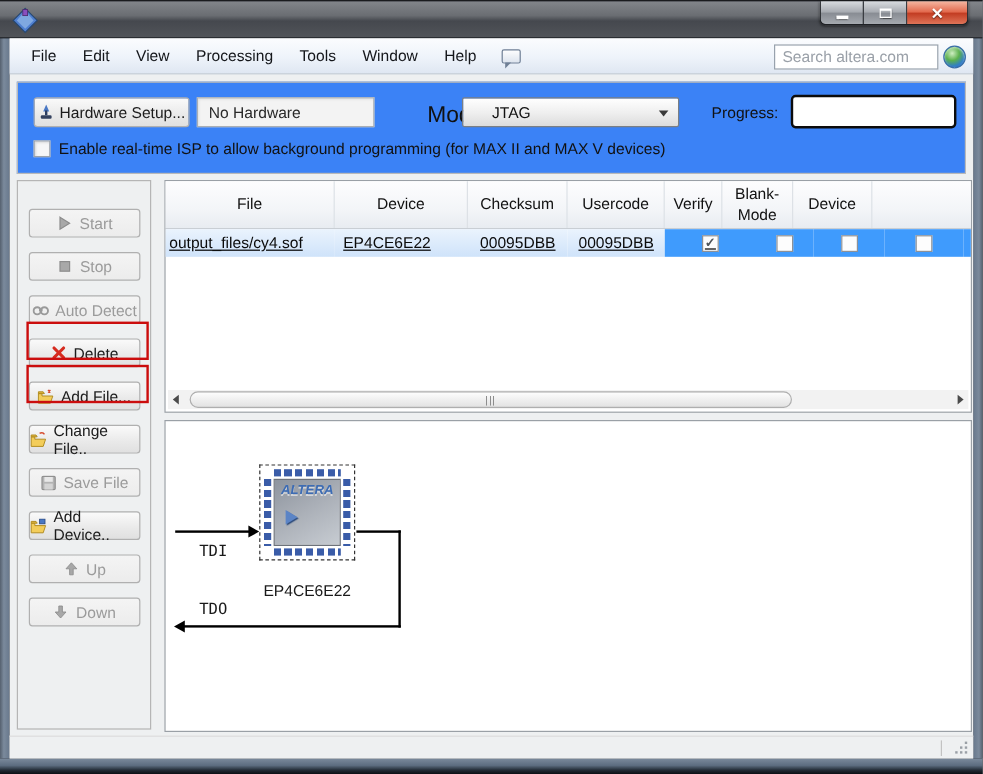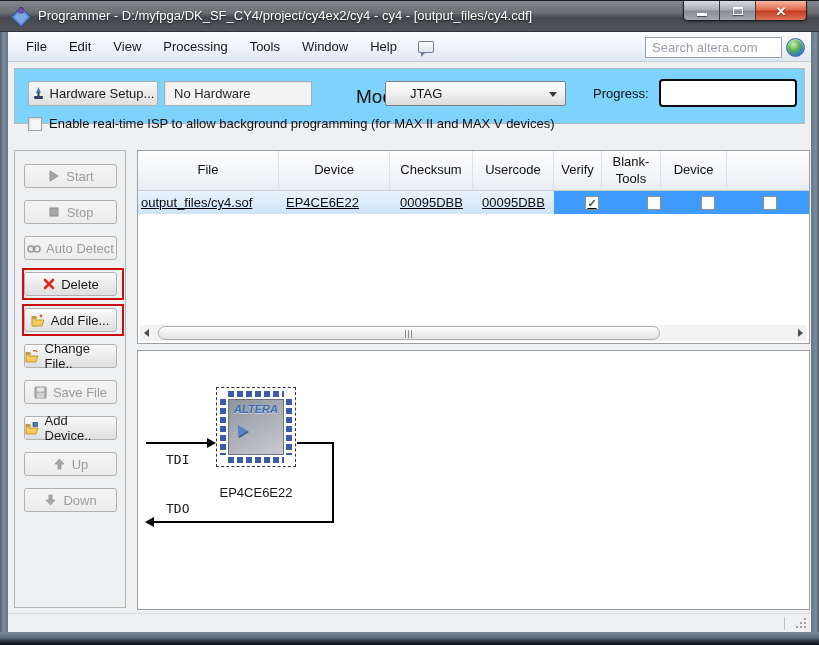--- a/index.html
+++ b/index.html
@@ -62,22 +62,22 @@
     position:absolute; right:29px; top:5px; width:137px; height:21px;
     border:1px solid #98a2ad; background:#fff; font-size:13px; color:#555;
     padding:0 6px; font-family:"Liberation Sans", sans-serif;
   }
   #search-box::placeholder { color:#9aa0a8; }
   .globe-icon { position:absolute; right:6px; top:6px; width:19px; height:19px; border-radius:50%;
     background:radial-gradient(circle at 38% 32%, #cfeec2 0%, #5cb14e 38%, #2f7cc9 70%, #1d5da5 100%);
     border:1px solid #3a6ea8; box-shadow:inset 0 1px 2px rgba(255,255,255,.6); }
   
   #toolbar-panel {
-    position:absolute; left:6px; top:36px; width:791px; height:56px;
-    border:1px solid #b9b9b9; background:#7dd3fc;
+    position:absolute; left:6px; top:36px; width:791px; height:77px;
+    border:1px solid #b9b9b9; background:#3b82f6;
   }
   .btn {
     display:flex; align-items:center; justify-content:center; gap:5px;
     background:linear-gradient(#fafafa,#e9e9e9 60%,#e0e0e0);
     border:1px solid #b0b0b0; border-radius:3px; font-size:13px; color:#1c1c1c;
   }
   #hw-setup-btn { position:absolute; left:13px; top:12px; width:130px; height:25px; }
   #hw-status { position:absolute; left:149px; top:12px; width:148px; height:25px;
     background:#f3f3f3; border:1px solid #a9aeb4; font-size:13px; color:#2a2a2a;
     line-height:23px; padding-left:9px; box-shadow:inset 1px 1px 2px rgba(0,0,0,.08); }
@@ -92,21 +92,21 @@
   #progress-bar { position:absolute; left:644px; top:10px; width:138px; height:28px;
     background:#fff; border:2px solid #0c0c0c; border-radius:4px; }
   #isp-row { position:absolute; left:13px; top:47px; display:flex; align-items:center; gap:7px; }
   .checkbox-small { width:14px; height:14px; background:#f5f6f7; border:1px solid #9aa2ab;
     box-shadow:inset 1px 1px 2px rgba(0,0,0,.12); }
   #isp-label { font-size:13px; color:#111; }
   
   #sidebar {
     position:absolute; left:6px; top:118px; width:112px; height:458px;
     border:1px solid #b5b5b5; background:#eef0f1;
-    display:flex; flex-direction:column; align-items:center; gap:12px; padding-top:13px;
+    display:flex; flex-direction:column; align-items:center; gap:12px; padding-top:23px;
   }
   .side-btn { width:93px; height:24px; flex:0 0 24px; }
   .side-btn.disabled { color:#9b9b9b; background:linear-gradient(#f4f4f4,#ececec); }
   .side-btn .ic { display:inline-flex; width:15px; height:14px; align-items:center; justify-content:center; }
   .annotation-box { position:absolute; left:7px; width:102px; height:32px;
     border:2px solid #cb0d0d; pointer-events:none; }
   #annot-delete { top:117px; }
   #annot-addfile { top:153px; }
   
   #table-panel {
@@ -182,21 +182,20 @@
 <div id="window">
 
   <div id="titlebar">
     <span class="app-icon">
       <svg width="22" height="22" viewBox="0 0 22 22">
         <polygon points="11,1 21,11 11,21 1,11" fill="#4f7fd0" stroke="#27476f" stroke-width="1"></polygon>
         <polygon points="11,3 18,11 11,18 4,11" fill="#7fa8e0"></polygon>
         <rect x="9" y="2" width="4" height="5" fill="#8a4fbf" stroke="#4d2a6e" stroke-width="0.7"></rect>
       </svg>
     </span>
-    <span class="title-text">Programmer - D:/myfpga/DK_SF_CY4/project/cy4ex2/cy4 - cy4 - [output_files/cy4.cdf]</span>
     <div id="win-controls">
       <div class="win-btn">
           <span class="min-glyph"></span>
         </div>
       <div class="win-btn">
           <span class="max-glyph"></span>
         </div>
       <div class="win-btn close">
           <span>✕</span>
         </div>
@@ -343,21 +342,21 @@
     </div>
 
     <div id="table-panel">
       <div id="table-header">
         <div class="hcell w-file" style="justify-content:center;padding-left:0;">File</div>
         <div class="hcell w-device" style="justify-content:center;padding-left:0;">Device</div>
         <div class="hcell w-checksum">Checksum</div>
         <div class="hcell w-usercode">Usercode</div>
         <div class="hcell w-verify" style="justify-content:center;">Verify</div>
         <div class="hcell w-blank" style="justify-content:center;">Blank-
-Tools</div>
+Mode</div>
         <div class="hcell w-exam" style="justify-content:center;">Device</div>
         <div class="hcell w-fill"></div>
       </div>
       <div id="table-row">
         <div class="rcell w-file">output_files/cy4.sof</div>
         <div class="rcell w-device">EP4CE6E22</div>
         <div class="rcell w-checksum">00095DBB</div>
         <div class="rcell w-usercode">00095DBB</div>
         <div class="rcell blue w-prog">
             <span class="cbx">✓</span>

